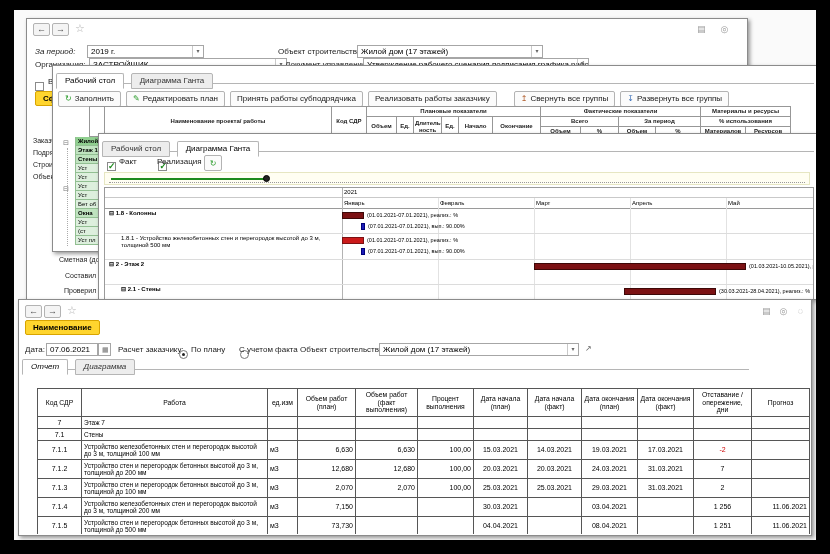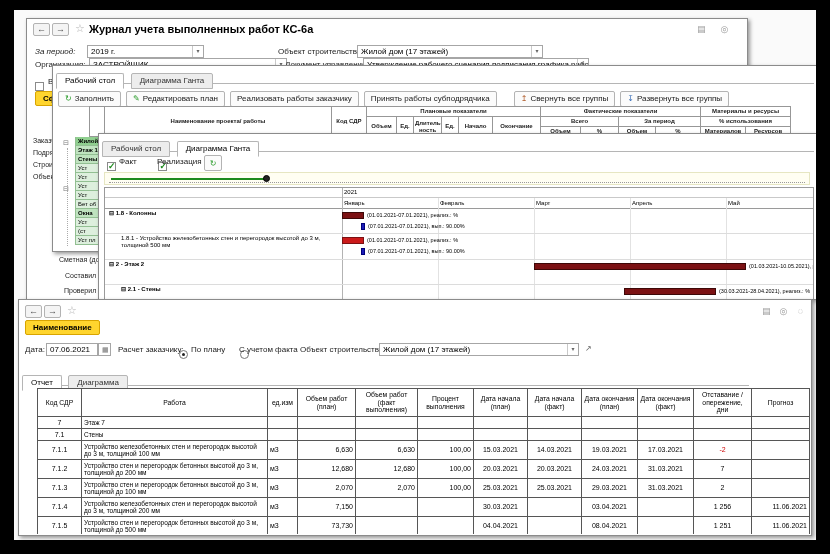--- a/index.html
+++ b/index.html
@@ -51,21 +51,20 @@
 </head>
 <body>
 
 <div class="stage">
   <div class="paper"></div>
 
   <div class="win" style="left:26px;top:18px;width:722px;height:282px;">
     <span class="navbtn abs" style="left:6px;top:4px;">←</span>
     <span class="navbtn abs" style="left:25px;top:4px;">→</span>
     <span class="star abs" style="left:48px;top:3px;">☆</span>
-    <span class="wtitle abs" style="left:62px;top:4px;">Журнал учета выполненных работ КС-6а</span>
     <span class="cicon abs" style="left:668px;top:5px;">▤</span>
     <span class="cicon abs" style="left:691px;top:5px;">◎</span>
 
     <span class="lbl abs" style="left:8px;top:28px;font-style:italic;">За период:</span>
     <span class="input abs" style="left:60px;top:26px;width:117px;">
       <span>2019 г.</span>
       <span class="ddarrow">▾</span>
     </span>
     <span class="lbl abs" style="left:251px;top:28px;">Объект строительства:</span>
     <span class="input abs" style="left:330px;top:26px;width:186px;">
@@ -103,23 +102,23 @@
       <span class="tab active">Рабочий стол</span>
       <span class="tab">Диаграмма Ганта</span>
     </div>
     <div class="abs" id="plan-toolbar" style="left:5px;top:21px;width:755px;height:17px;white-space:nowrap;"><button class="btn">
           <span class="bicon" style="color: rgb(46, 158, 46);">↻</span>
           <span>Заполнить</span>
         </button><button class="btn">
           <span class="bicon" style="color: rgb(46, 158, 46);">✎</span>
           <span>Редактировать план</span>
         </button><button class="btn">
+          <span>Принять работы субподрядчика</span>
+        </button><button class="btn">
           <span>Реализовать работы заказчику</span>
-        </button><button class="btn">
-          <span>Принять работы субподрядчика</span>
         </button><button class="btn" style="margin-left: 12px;">
           <span class="bicon" style="color: rgb(176, 92, 42);">↥</span>
           <span>Свернуть все группы</span>
         </button><button class="btn">
           <span class="bicon" style="color: rgb(58, 111, 184);">↧</span>
           <span>Развернуть все группы</span>
         </button></div>
 
     <table class="pht abs" style="left:36px;top:40px;width:701px;">
       <colgroup>
@@ -268,21 +267,21 @@
     <span class="lbl abs" style="left:172px;top:45px;">По плану</span>
     <span class="rd abs" style="left:208px;top:45px;"></span>
     <span class="lbl abs" style="left:220px;top:45px;">С учетом факта</span>
     <span class="lbl abs" style="left:281px;top:45px;">Объект строительства:</span>
     <span class="input abs" style="left:360px;top:43px;width:200px;">
       <span>Жилой дом (17 этажей)</span>
       <span class="ddarrow">▾</span>
     </span>
     <span class="abs" style="left:566px;top:44px;font-size:8px;color:#666;">↗</span>
 
-    <div class="tabstrip" style="left:3px;top:70px;width:727px;">
+    <div class="tabstrip" style="left:3px;top:54px;width:727px;font-style:italic;">
       <span class="tab active">Отчет</span>
       <span class="tab">Диаграмма</span>
     </div>
 
     <div class="abs" id="report-host" style="left:18px;top:88px;width:774px;height:146px;overflow:hidden;">
         <table class="rep" style="width: 772px;">
           <colgroup>
             <col style="width: 44px;">
             <col style="width: 186px;">
             <col style="width: 30px;">

